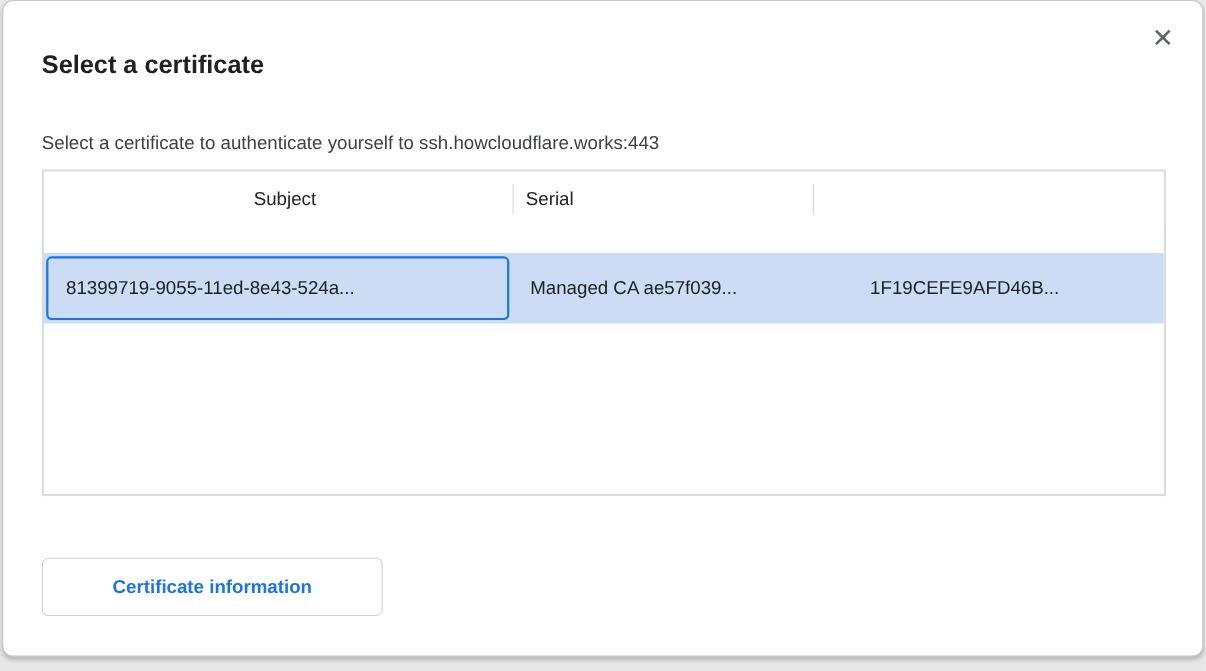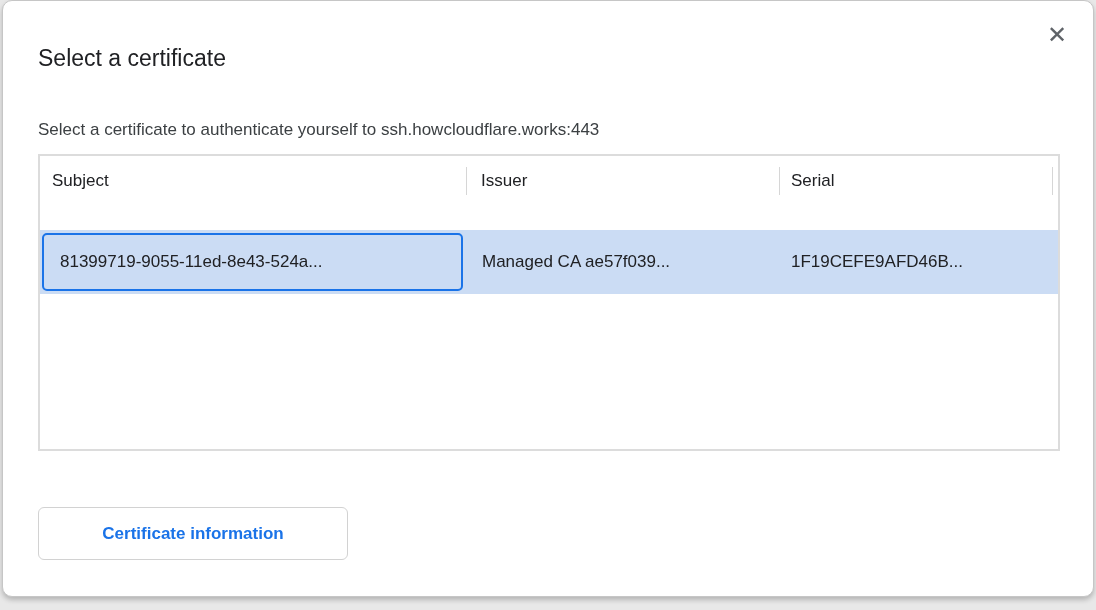--- a/index.html
+++ b/index.html
@@ -28,21 +28,21 @@
     color: #5f6368;
     font-size: 24px; line-height: 32px;
     text-align: center;
     cursor: pointer;
     font-family: "DejaVu Sans", sans-serif;
   }
   .title {
     position: absolute;
     left: 35px; top: 44px;
     font-size: 23px;
-    font-weight: 400;
+    font-weight: 700;
     color: #202124;
   }
   .subtitle {
     position: absolute;
     left: 35px; top: 103px;
     font-size: 17px;
     font-weight: 400;
     color: #3c4043;
     margin-top: 16px;
   }
@@ -62,21 +62,21 @@
     position: relative;
   }
   .th {
     position: relative;
     display: flex;
     align-items: center;
     font-size: 17px;
     color: #202124;
     font-weight: 400;
   }
-  .th-subject { width: 426px; padding-left: 12px; }
+  .th-subject { width: 426px; padding-left: 12px; justify-content: center; }
   .th-issuer  { width: 313px; padding-left: 15px; }
   .th-serial  { width: 279px; padding-left: 12px; }
   .col-divider {
     position: absolute;
     left: 0; top: 11px;
     width: 1px; height: 28px;
     background: #d6d6d6;
   }
   .col-divider-end {
     position: absolute;
@@ -147,24 +147,20 @@
   <div class="title">Select a certificate</div>
 
   <div class="subtitle">Select a certificate to authenticate yourself to ssh.howcloudflare.works:443</div>
 
   <div class="cert-table">
 
     <div class="table-header">
       <div class="th th-subject">
         <span>Subject</span>
       </div>
-      <div class="th th-issuer">
-        <span class="col-divider"></span>
-        <span>Issuer</span>
-      </div>
       <div class="th th-serial">
         <span class="col-divider"></span>
         <span>Serial</span>
         <span class="col-divider-end"></span>
       </div>
     </div>
 
     <div class="table-row">
       <div class="focus-ring"></div>
       <div class="td td-subject">81399719-9055-11ed-8e43-524a...</div>

